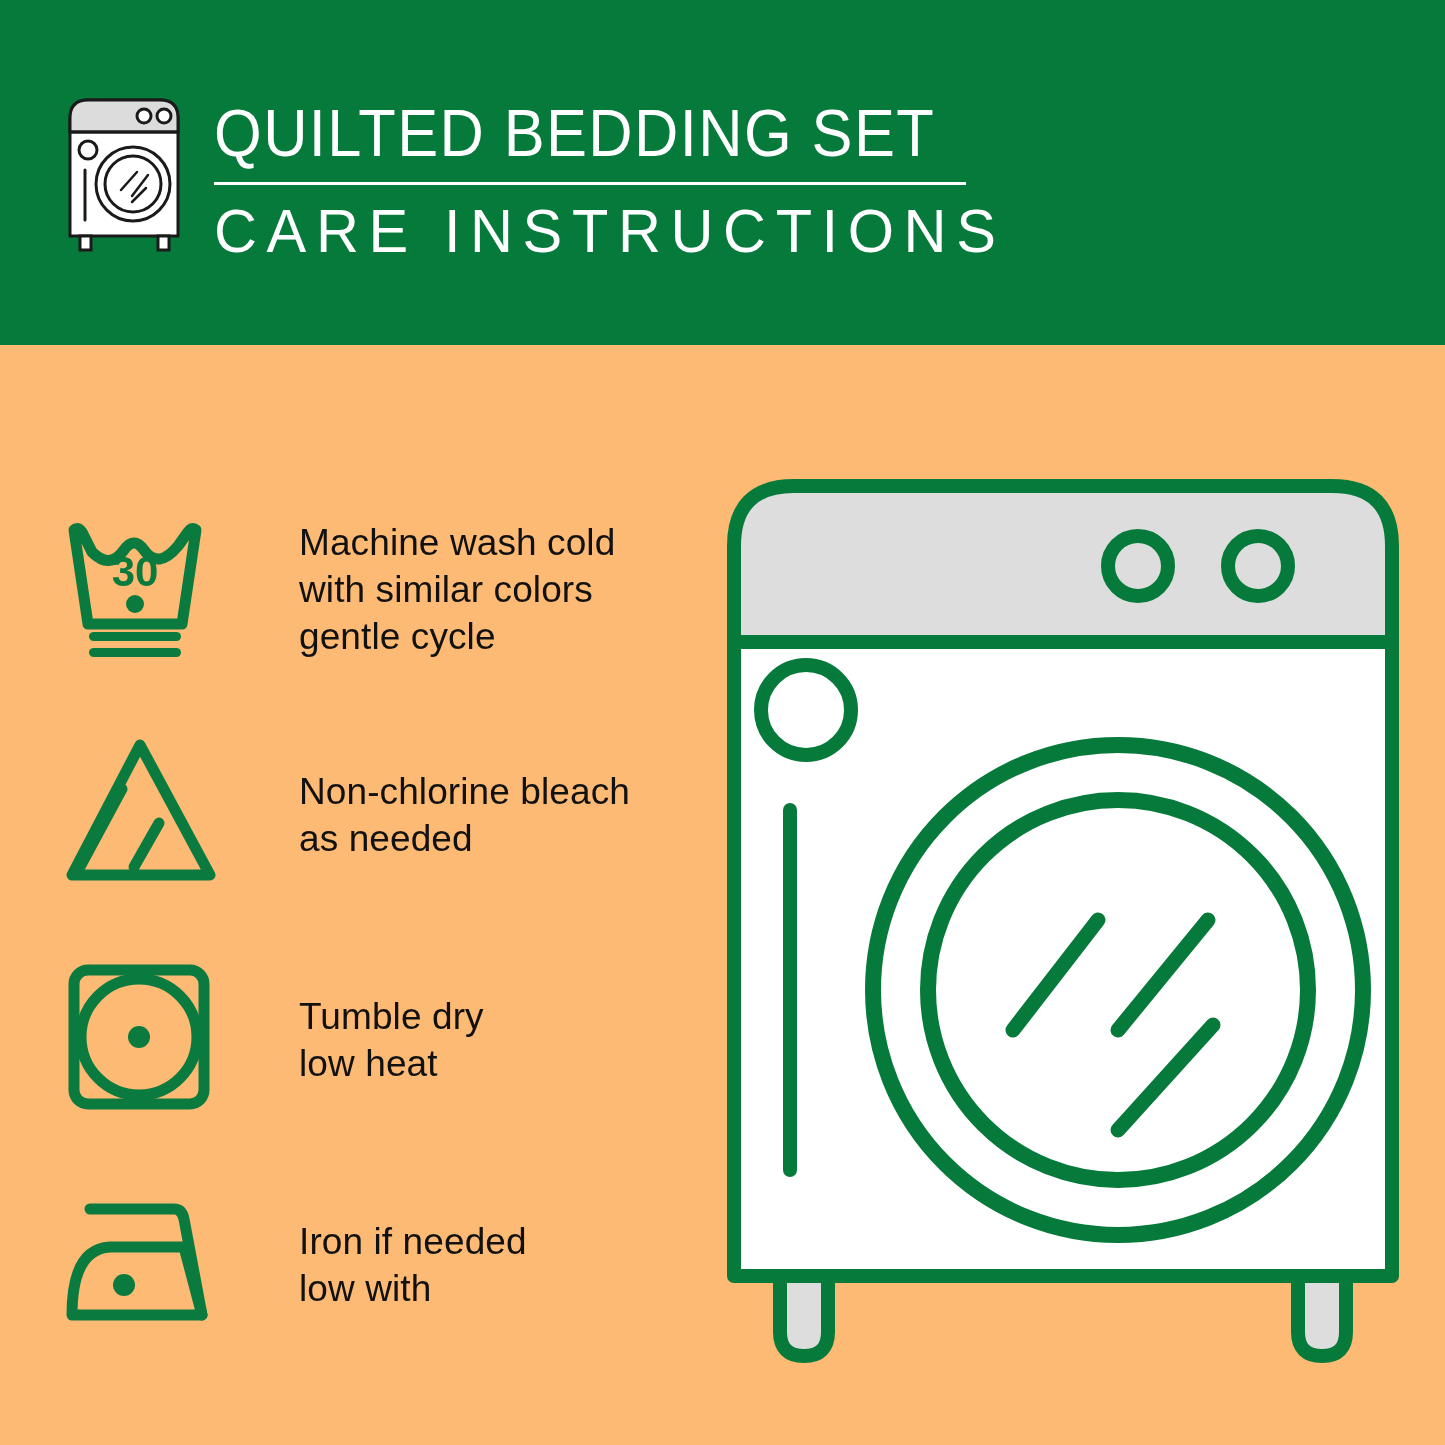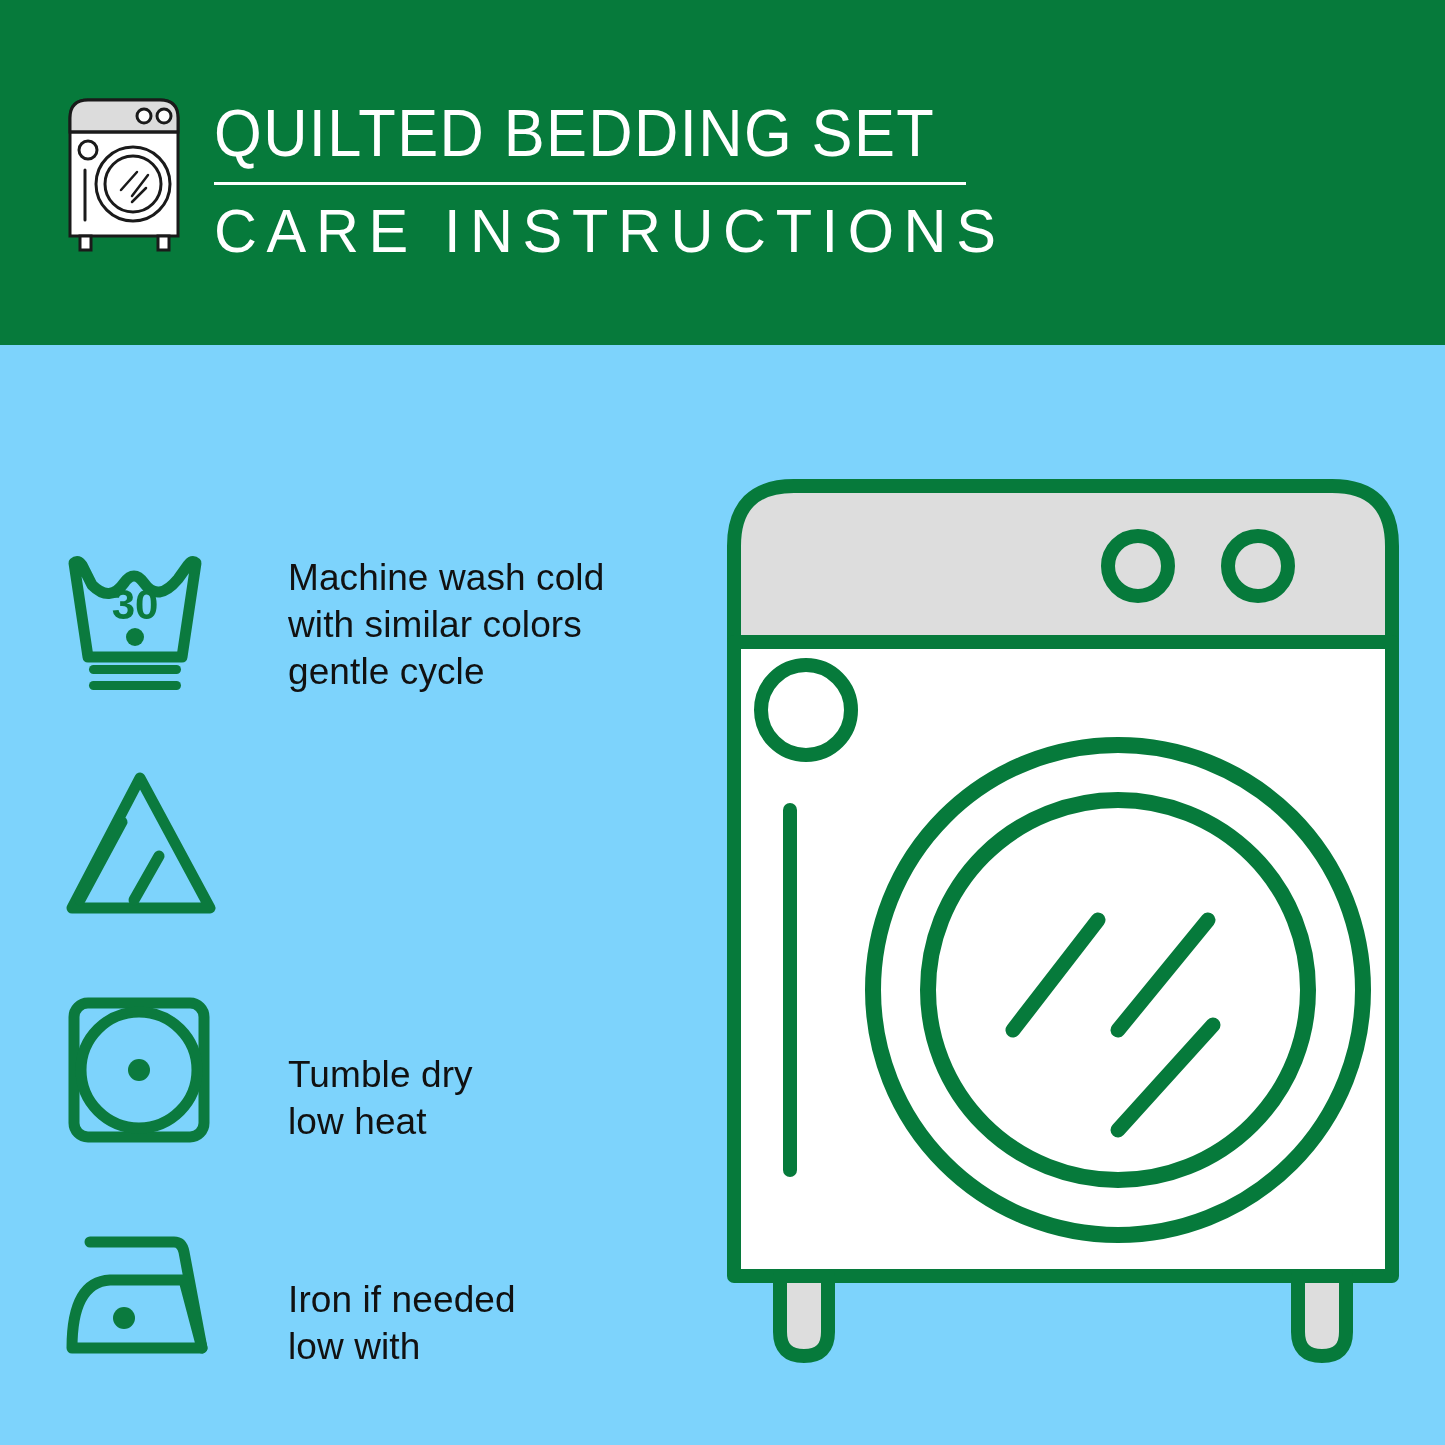--- a/index.html
+++ b/index.html
@@ -10,21 +10,21 @@
   body {
     width: 1445px;
     height: 1445px;
     font-family: "Liberation Sans", sans-serif;
     overflow: hidden;
   }
   .page {
     position: relative;
     width: 1445px;
     height: 1445px;
-    background: #7dd3fc;
+    background: #fdba74;
   }
 
   
   .header {
     position: absolute;
     left: 0;
     top: 0;
     width: 1445px;
     height: 345px;
     background: #067a3b;
@@ -77,22 +77,23 @@
 
   
   .care-list {
     position: absolute;
     left: 62px;
     top: 470px;
     width: 620px;
   }
   .care-row {
     display: flex;
-    align-items: flex-end;
+    align-items: center;
     height: 225px;
+    gap: 11px;
   }
   .care-symbol {
     width: 170px;
     flex: 0 0 170px;
     display: flex;
     justify-content: flex-start;
     align-items: flex-start;
     padding-top: 8px;
   }
   .care-label {
@@ -182,20 +183,22 @@
     </div>
 
     <div class="care-row">
       <div class="care-symbol">
         <svg viewBox="0 0 160 150" width="160" height="150" aria-hidden="true">
           <path d="M78 8 L148 138 L10 138 Z" fill="none" stroke="#0b7a3e" stroke-width="11" stroke-linejoin="round"></path>
           <line x1="60" y1="52" x2="18" y2="130" stroke="#0b7a3e" stroke-width="11" stroke-linecap="round"></line>
           <line x1="97" y1="86" x2="72" y2="130" stroke="#0b7a3e" stroke-width="11" stroke-linecap="round"></line>
         </svg>
       </div>
+      <div class="care-label">Non-chlorine bleach
+as needed</div>
     </div>
 
     <div class="care-row">
       <div class="care-symbol">
         <svg viewBox="0 0 160 150" width="160" height="150" aria-hidden="true">
           <rect x="12" y="8" width="130" height="134" rx="14" fill="none" stroke="#0b7a3e" stroke-width="11"></rect>
           <circle cx="77" cy="75" r="58" fill="none" stroke="#0b7a3e" stroke-width="11"></circle>
           <circle cx="77" cy="75" r="11" fill="#0b7a3e"></circle>
         </svg>
       </div>

